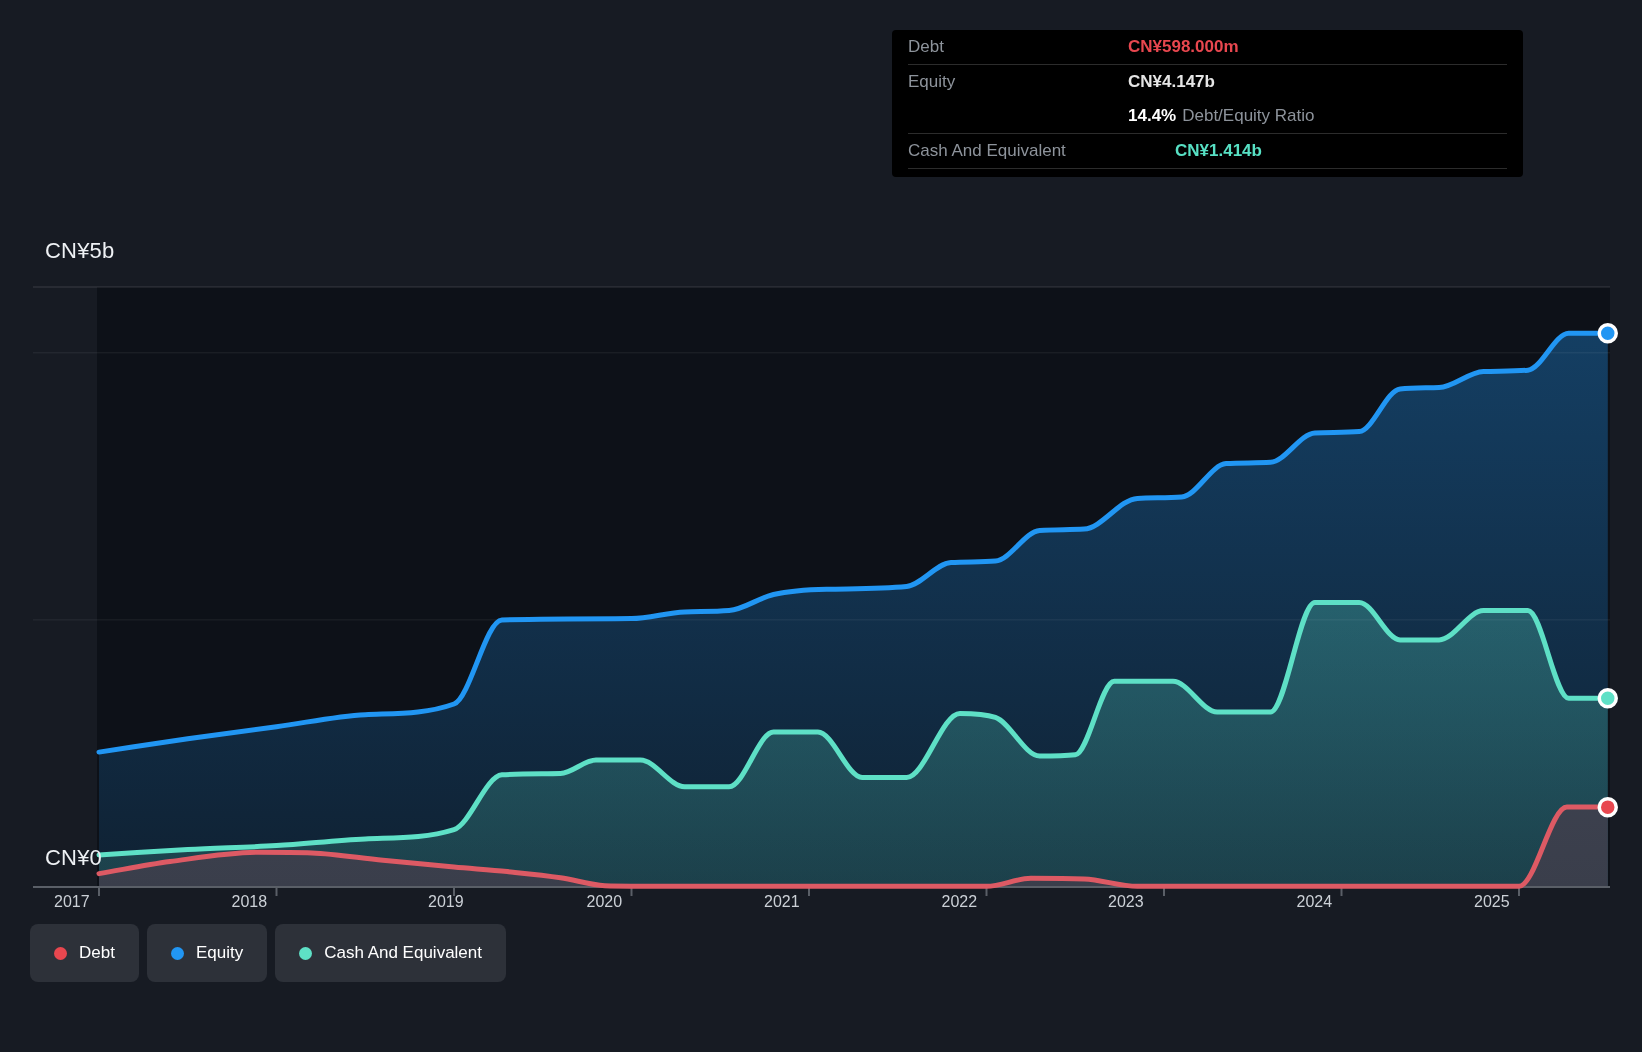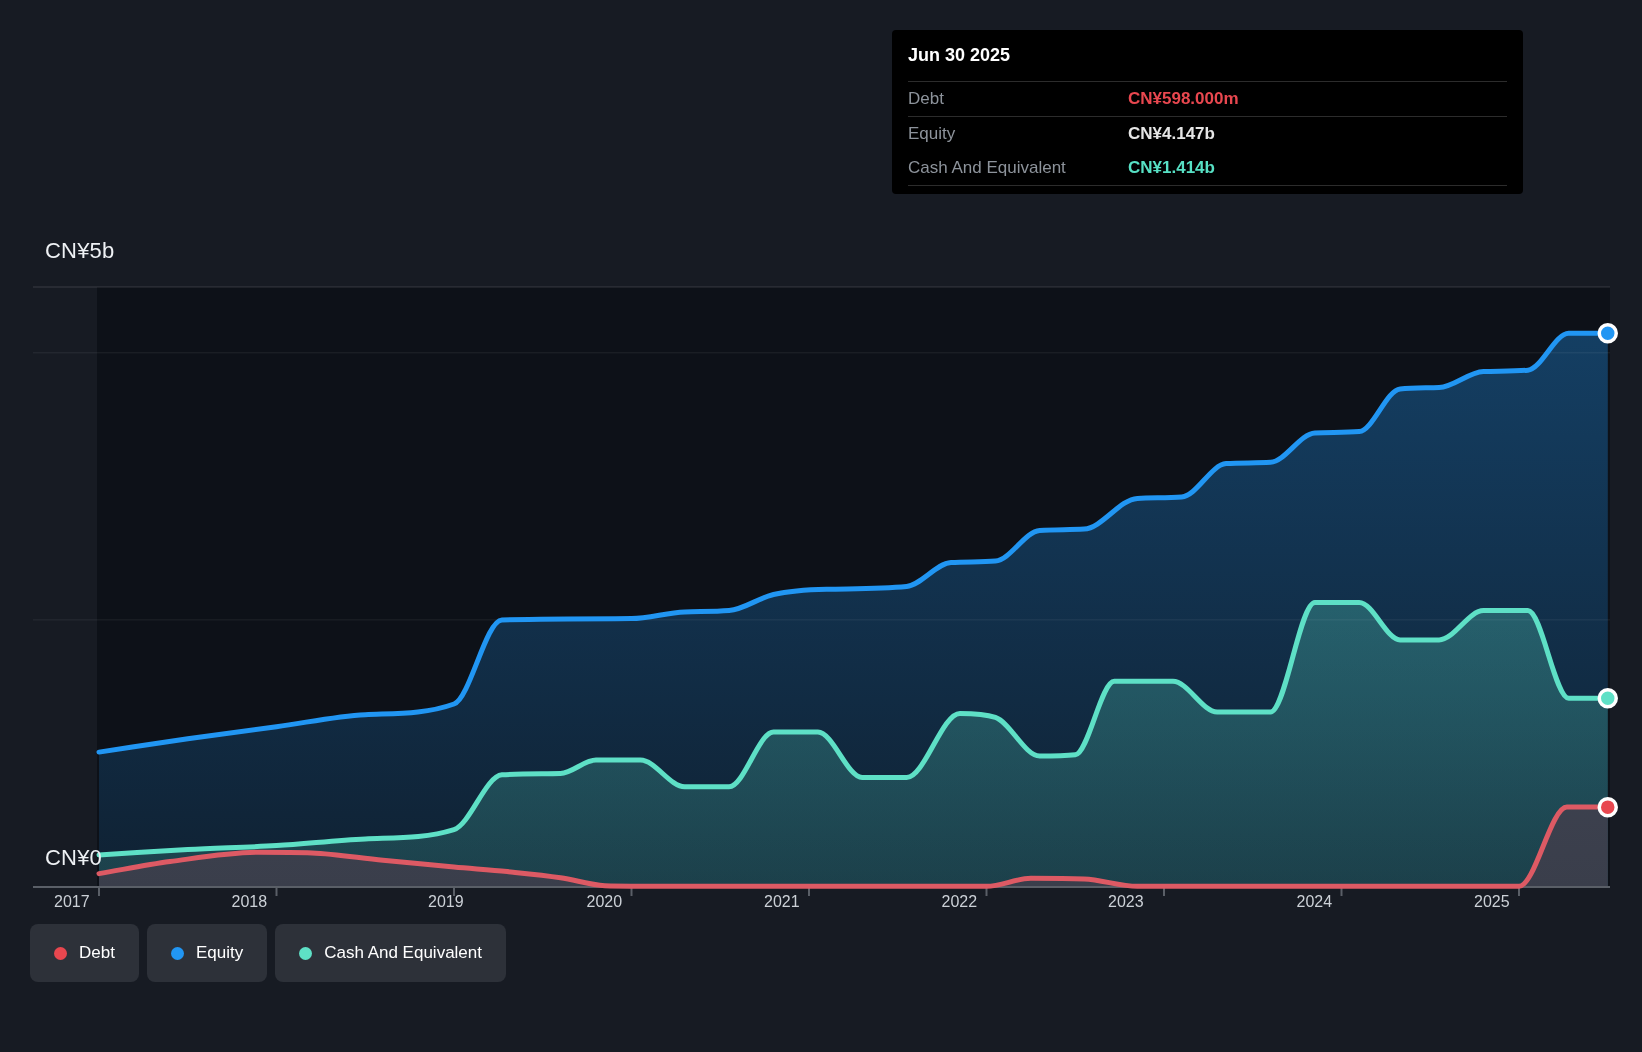--- a/index.html
+++ b/index.html
@@ -80,32 +80,36 @@
     <span class="xlab" style="left: 428px;">2019</span>
     <span class="xlab" style="left: 586.5px;">2020</span>
     <span class="xlab" style="left: 764px;">2021</span>
     <span class="xlab" style="left: 941.5px;">2022</span>
     <span class="xlab" style="left: 1108px;">2023</span>
     <span class="xlab" style="left: 1296.5px;">2024</span>
     <span class="xlab" style="left: 1474px;">2025</span>
   </div>
 
   <div class="tooltip">
-    <div class="tt-title">Jun 30 2025</div>
     <div class="trow sep">
       <span class="tlabel">Debt</span>
       <span class="tvalue" style="color: rgb(232, 71, 79);">CN¥598.000m</span>
     </div>
     <div class="trow">
       <span class="tlabel">Equity</span>
       <span class="tvalue" style="color: #e5e5e5;">CN¥4.147b</span>
     </div>
     <div class="trow sep">
+      <span class="tlabel"></span>
+      <span class="ratio-bold">14.4%</span>
+      <span class="ratio-rest">Debt/Equity Ratio</span>
+    </div>
+    <div class="trow sep">
       <span class="tlabel">Cash And Equivalent</span>
-      <span class="tvalue" style="color: rgb(87, 224, 196);">CN¥1.414b</span>
+      <span class="tvalue" style="color: rgb(87, 224, 196); margin-left: 47px;">CN¥1.414b</span>
     </div>
   </div>
 
   <div class="legend">
     <div class="chip">
       <span class="dot" style="background: rgb(232, 71, 79);"></span>
       <span class="lbl">Debt</span>
     </div>
     <div class="chip">
       <span class="dot" style="background: rgb(33, 150, 243);"></span>

